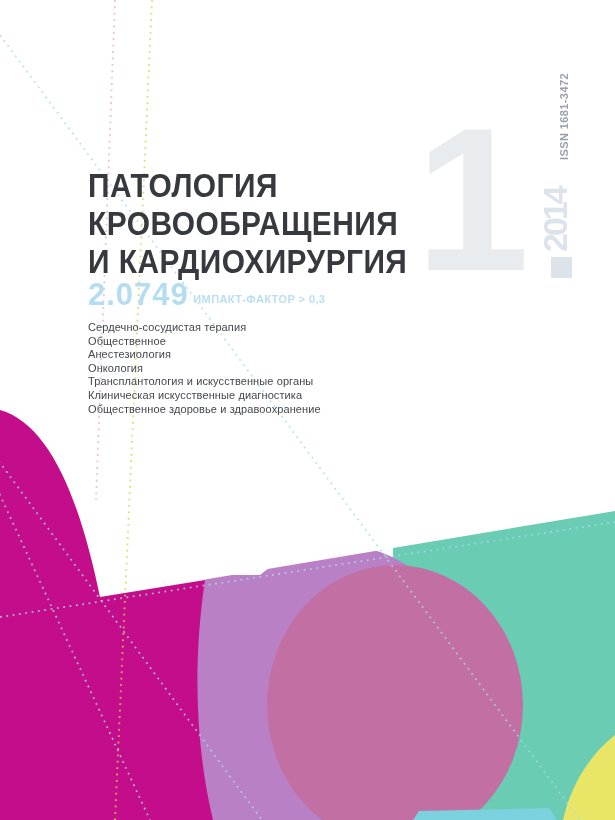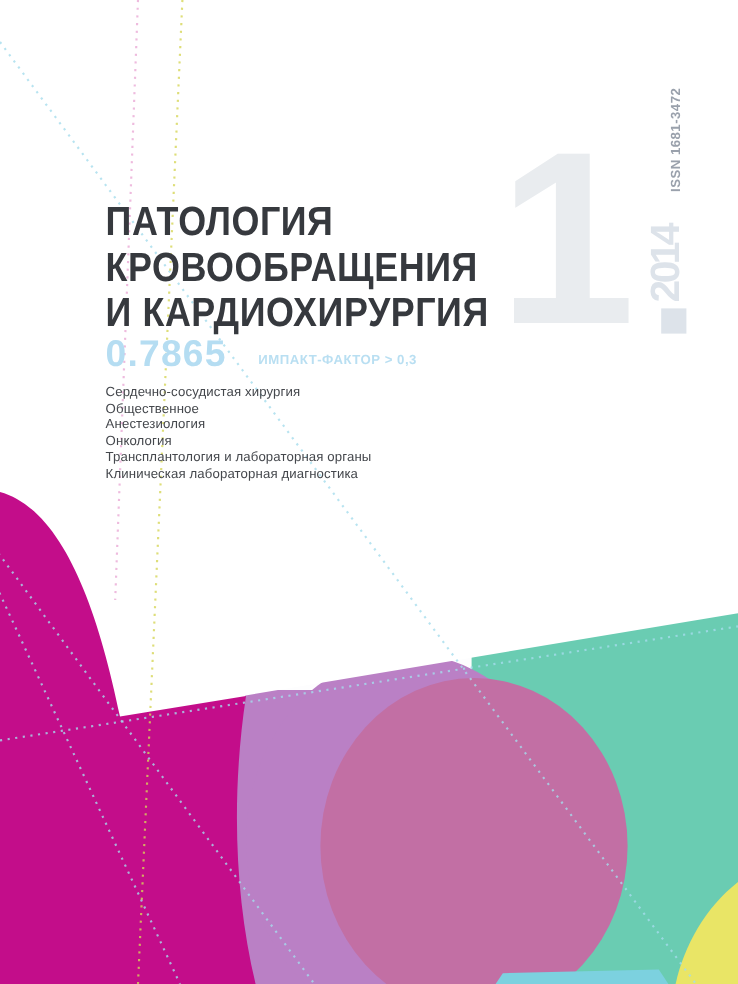--- a/index.html
+++ b/index.html
@@ -20,21 +20,21 @@
     transform:scaleX(.88);transform-origin:0 0;
     white-space:nowrap;
   }
   .issue-line{position:absolute;left:88px;top:277px;white-space:nowrap;}
   .issue-num{
     font-weight:bold;font-size:31px;letter-spacing:1px;
     color:#b5ddf2;vertical-align:baseline;
   }
   .impact{
     font-weight:bold;font-size:11px;letter-spacing:.4px;
-    color:#b9dff2;margin-left:22px;vertical-align:2px;
+    color:#b9dff2;vertical-align:2px;
   }
   .topics{
     position:absolute;left:88px;top:321px;
     font-size:11px;line-height:13.6px;color:#44474c;
     letter-spacing:.1px;
   }
   .topics div{white-space:nowrap;}
 
   .big-one{
     position:absolute;left:400px;top:96px;width:145px;
@@ -92,26 +92,27 @@
   <div class="year-vert">2014</div>
   <div class="issn-vert">ISSN 1681-3472</div>
 
   <div class="title">
     <div>ПАТОЛОГИЯ</div>
     <div>КРОВООБРАЩЕНИЯ</div>
     <div>И КАРДИОХИРУРГИЯ</div>
   </div>
 
   <div class="issue-line">
-    <span class="issue-num">0.7865</span>
+    <span class="issue-num">2.0749</span>
     <span class="impact">ИМПАКТ-ФАКТОР &gt; 0,3</span>
   </div>
 
   <div class="topics">
-    <div>Сердечно-сосудистая хирургия</div>
+    <div>Сердечно-сосудистая терапия</div>
     <div>Общественное</div>
     <div>Анестезиология</div>
     <div>Онкология</div>
-    <div>Трансплантология и лабораторная органы</div>
-    <div>Клиническая лабораторная диагностика</div>
+    <div>Трансплантология и искусственные органы</div>
+    <div>Клиническая искусственные диагностика</div>
+    <div>Общественное здоровье и здравоохранение</div>
   </div>
 
 </div>
 
 </body></html>

